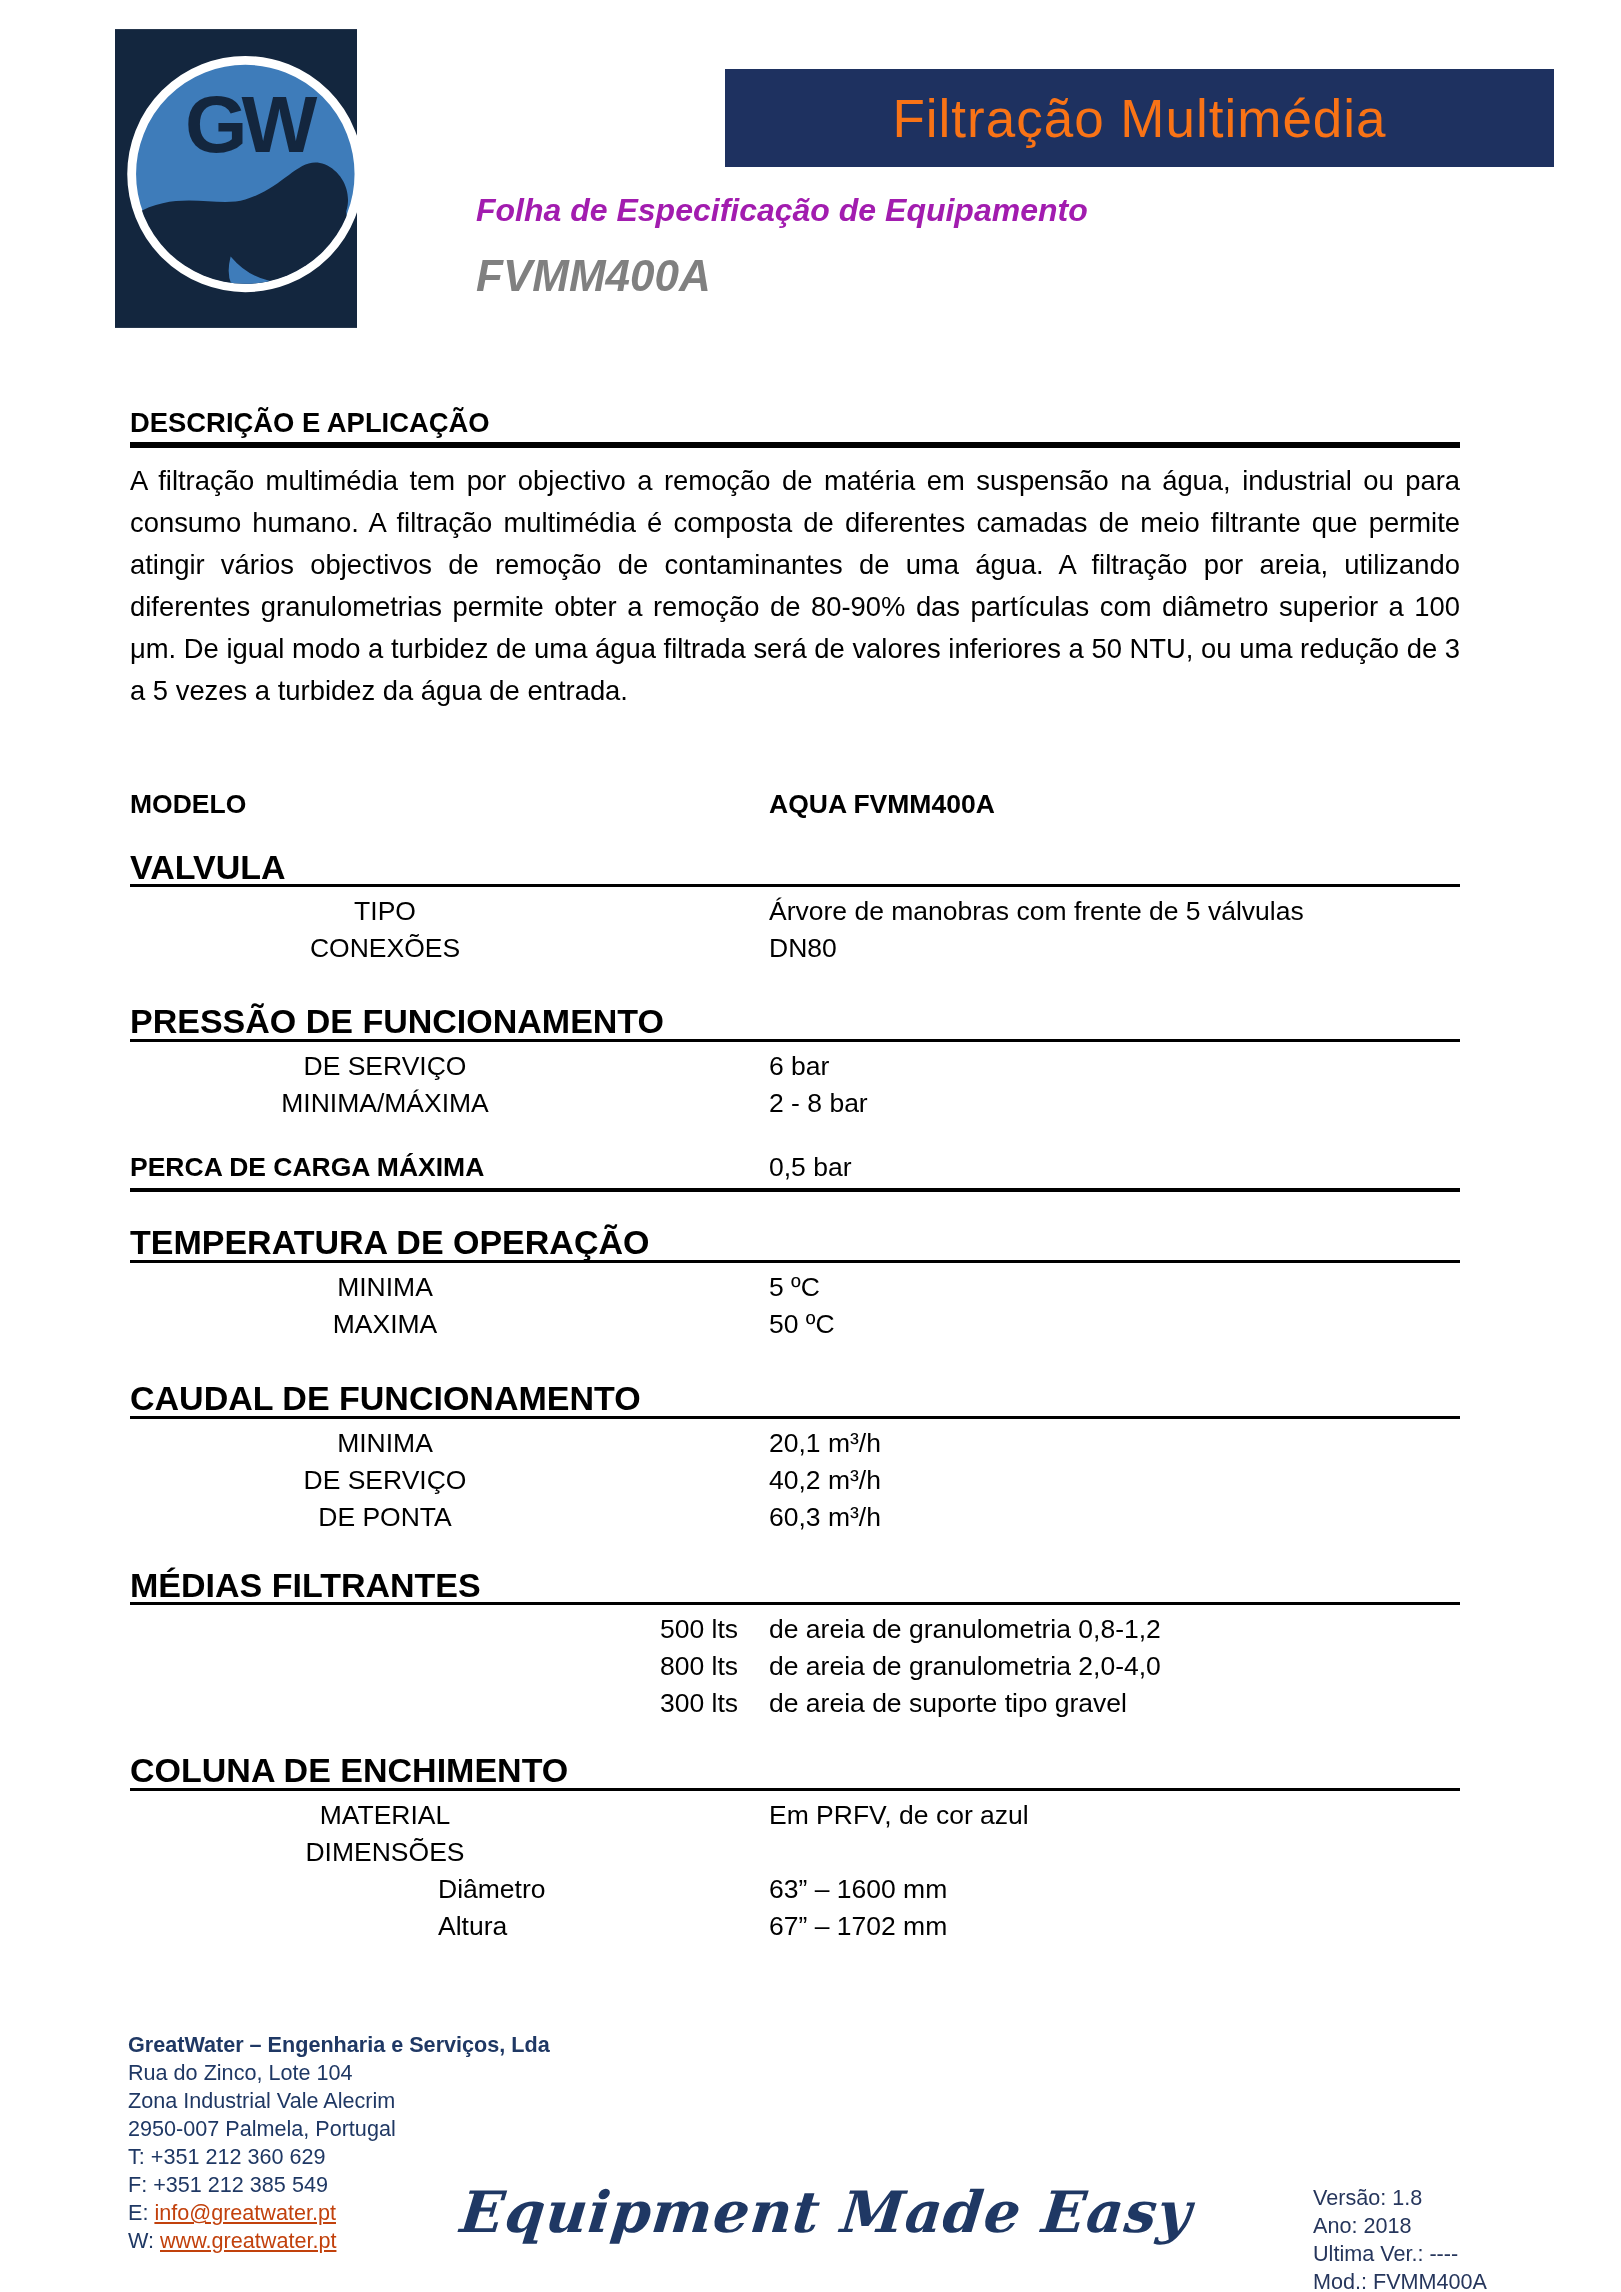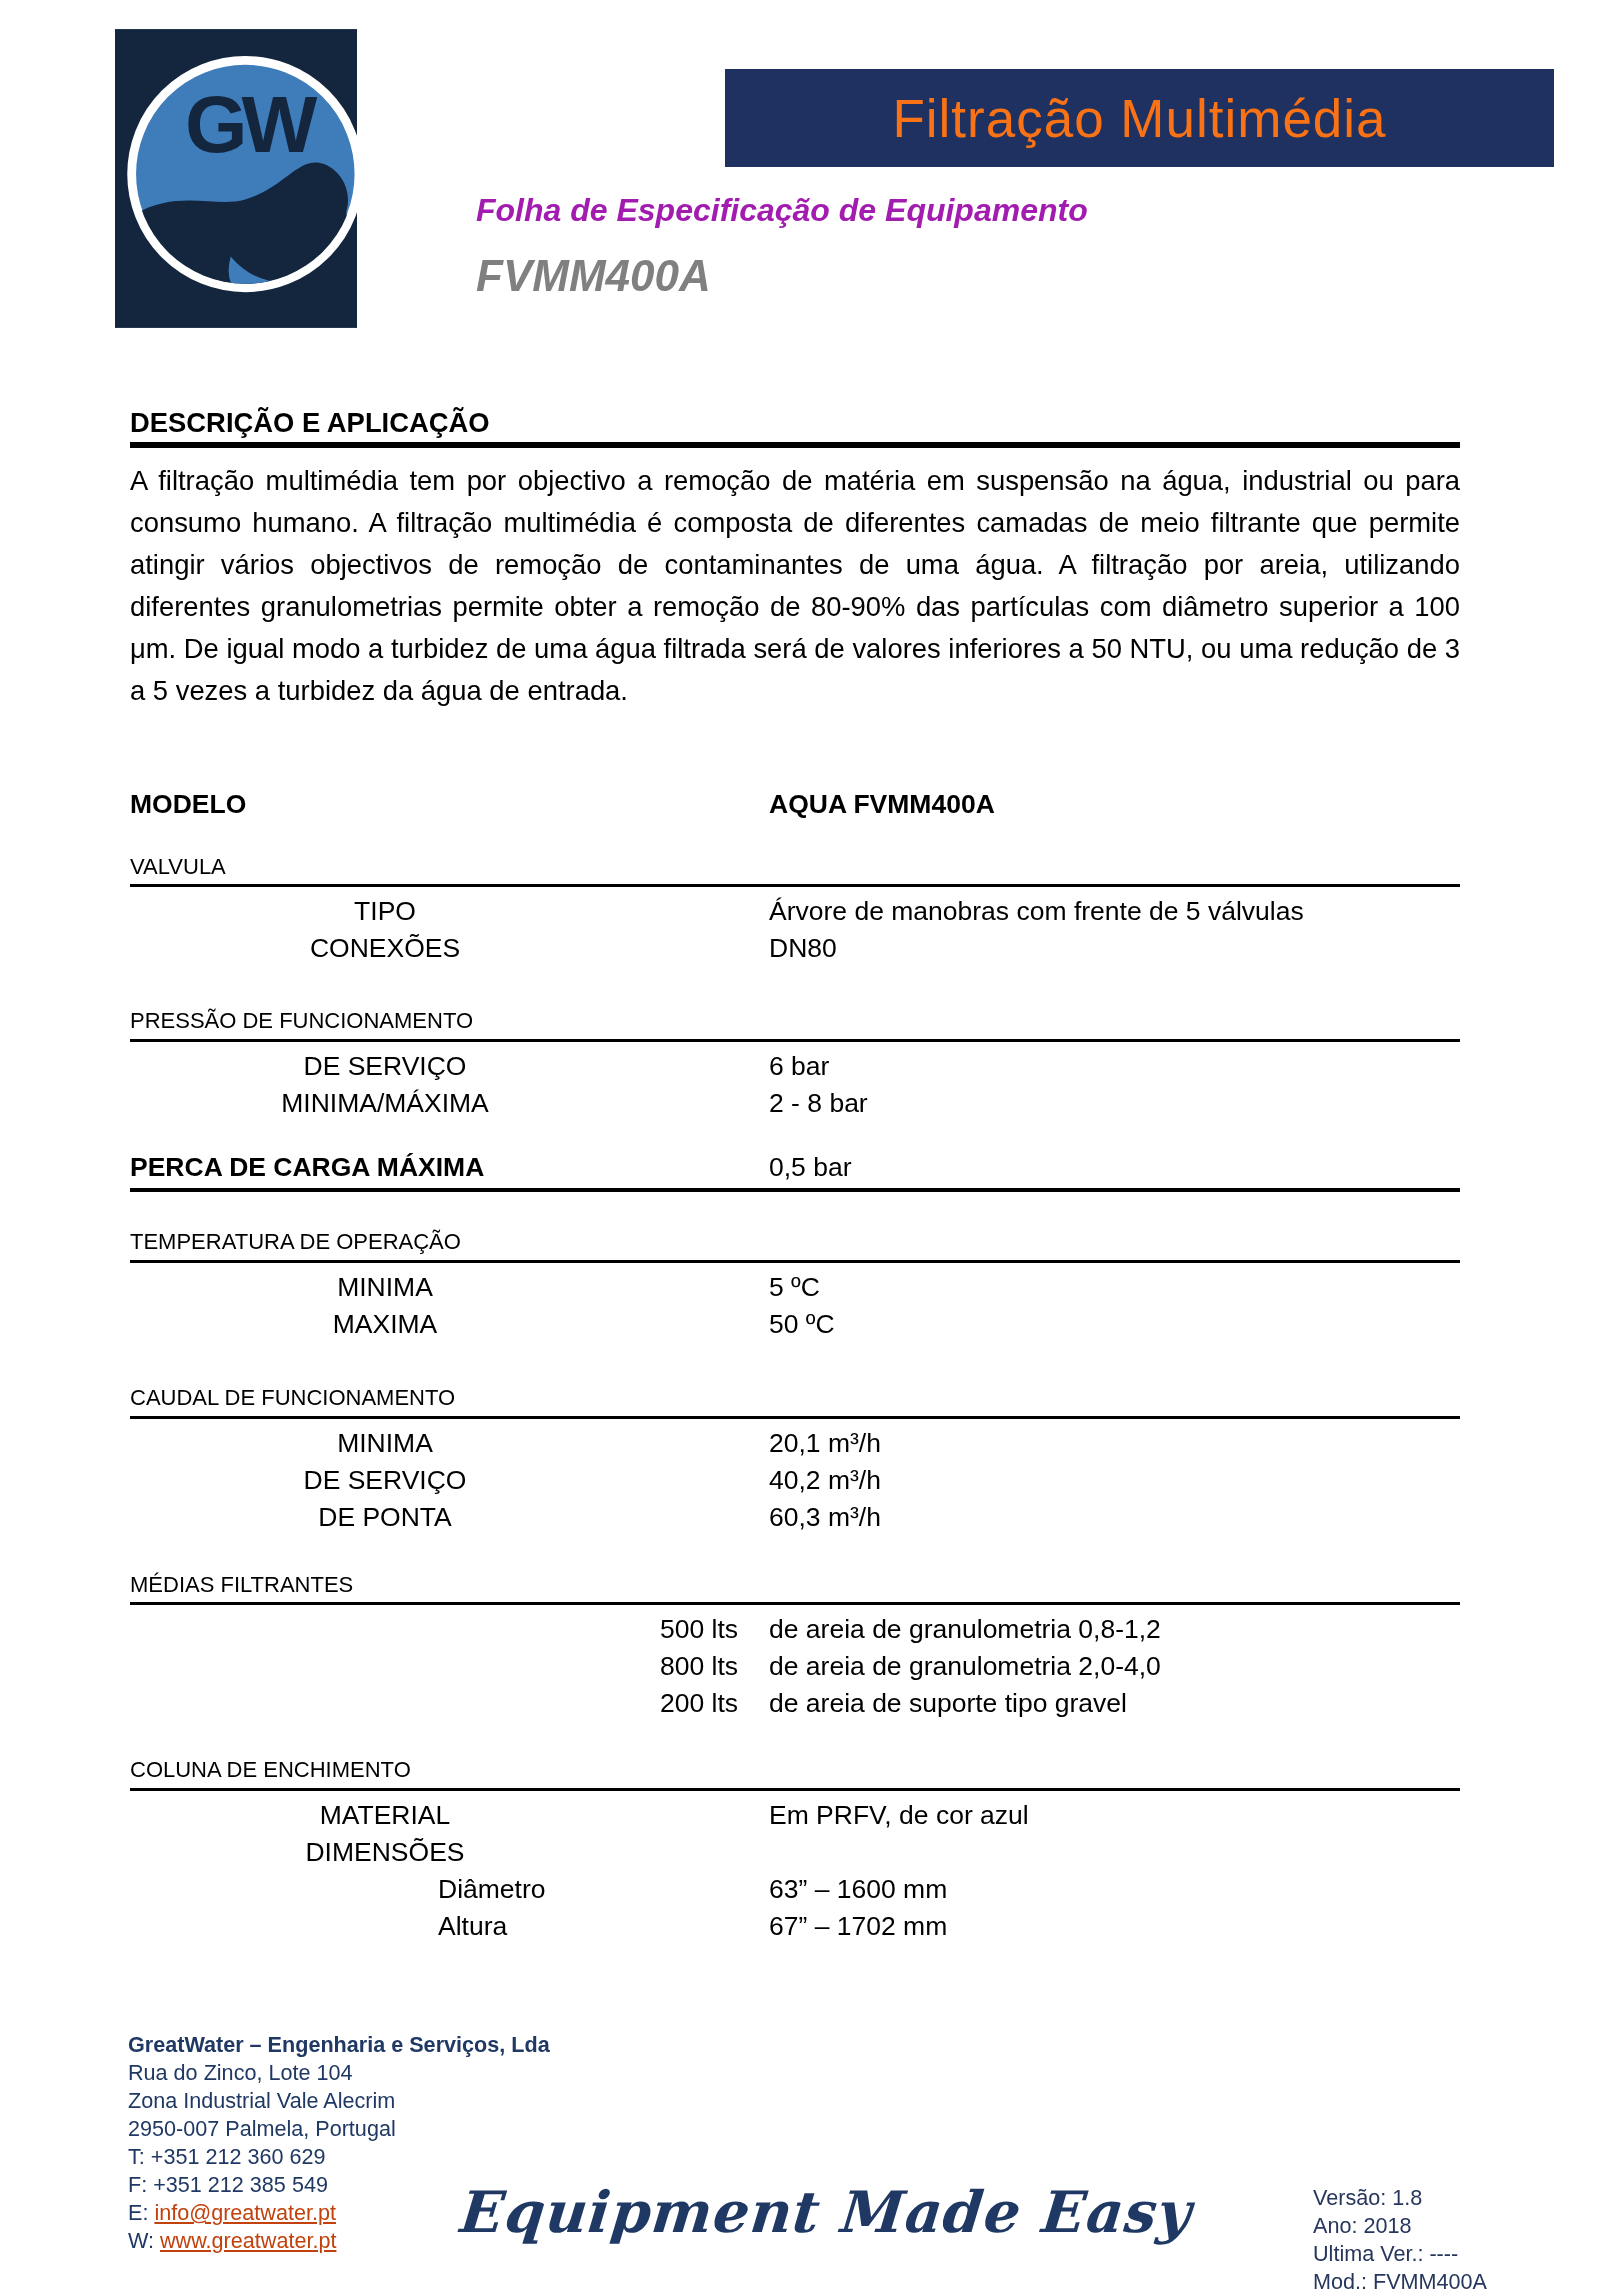--- a/index.html
+++ b/index.html
@@ -28,21 +28,21 @@
     position:absolute;right:67px;top:251px;width:1078px;
     color:#808080;font-size:44px;font-weight:bold;font-style:italic;
   }
   
   .content{position:absolute;left:130px;top:407px;width:1330px;}
   .desc-head{font-size:27.4px;font-weight:bold;line-height:31px;}
   .desc-rule{height:5.9px;background:#000;margin-top:3.9px;}
   .para{
     margin-top:11.8px;font-size:27.4px;line-height:42px;text-align:justify;
   }
-  .sec-head{font-size:22px;font-weight:normal;line-height:30px;margin-top:20px;}
+  .sec-head{font-size:34px;font-weight:bold;line-height:30px;margin-top:20px;}
   .sec-rule{height:2.9px;background:#000;margin:2.9px 0 5.9px 0;}
   .row{display:flex;line-height:37px;font-size:26.5px;}
   .c-sub{width:510px;text-align:center;}
   .c-gap{width:129px;}
   .c-val{flex:1;}
   .c-mainlabel{width:639px;font-weight:bold;}
   .c-qty{width:608px;text-align:right;}
   .c-qgap{width:31px;}
   .c-indent{width:308px;}
   .c-dimlabel{width:331px;}
@@ -188,21 +188,21 @@
         <div class="c-qty">500 lts</div>
         <div class="c-qgap"></div>
         <div class="c-val">de areia de granulometria 0,8-1,2</div>
       </div>
       <div class="row">
         <div class="c-qty">800 lts</div>
         <div class="c-qgap"></div>
         <div class="c-val">de areia de granulometria 2,0-4,0</div>
       </div>
       <div class="row">
-        <div class="c-qty">200 lts</div>
+        <div class="c-qty">300 lts</div>
         <div class="c-qgap"></div>
         <div class="c-val">de areia de suporte tipo gravel</div>
       </div>
     </div>
 
     <div style="margin-top:33px;">
       <div class="sec-head">COLUNA DE ENCHIMENTO</div>
       <div class="sec-rule"></div>
       <div class="row">
         <div class="c-sub">MATERIAL</div>

